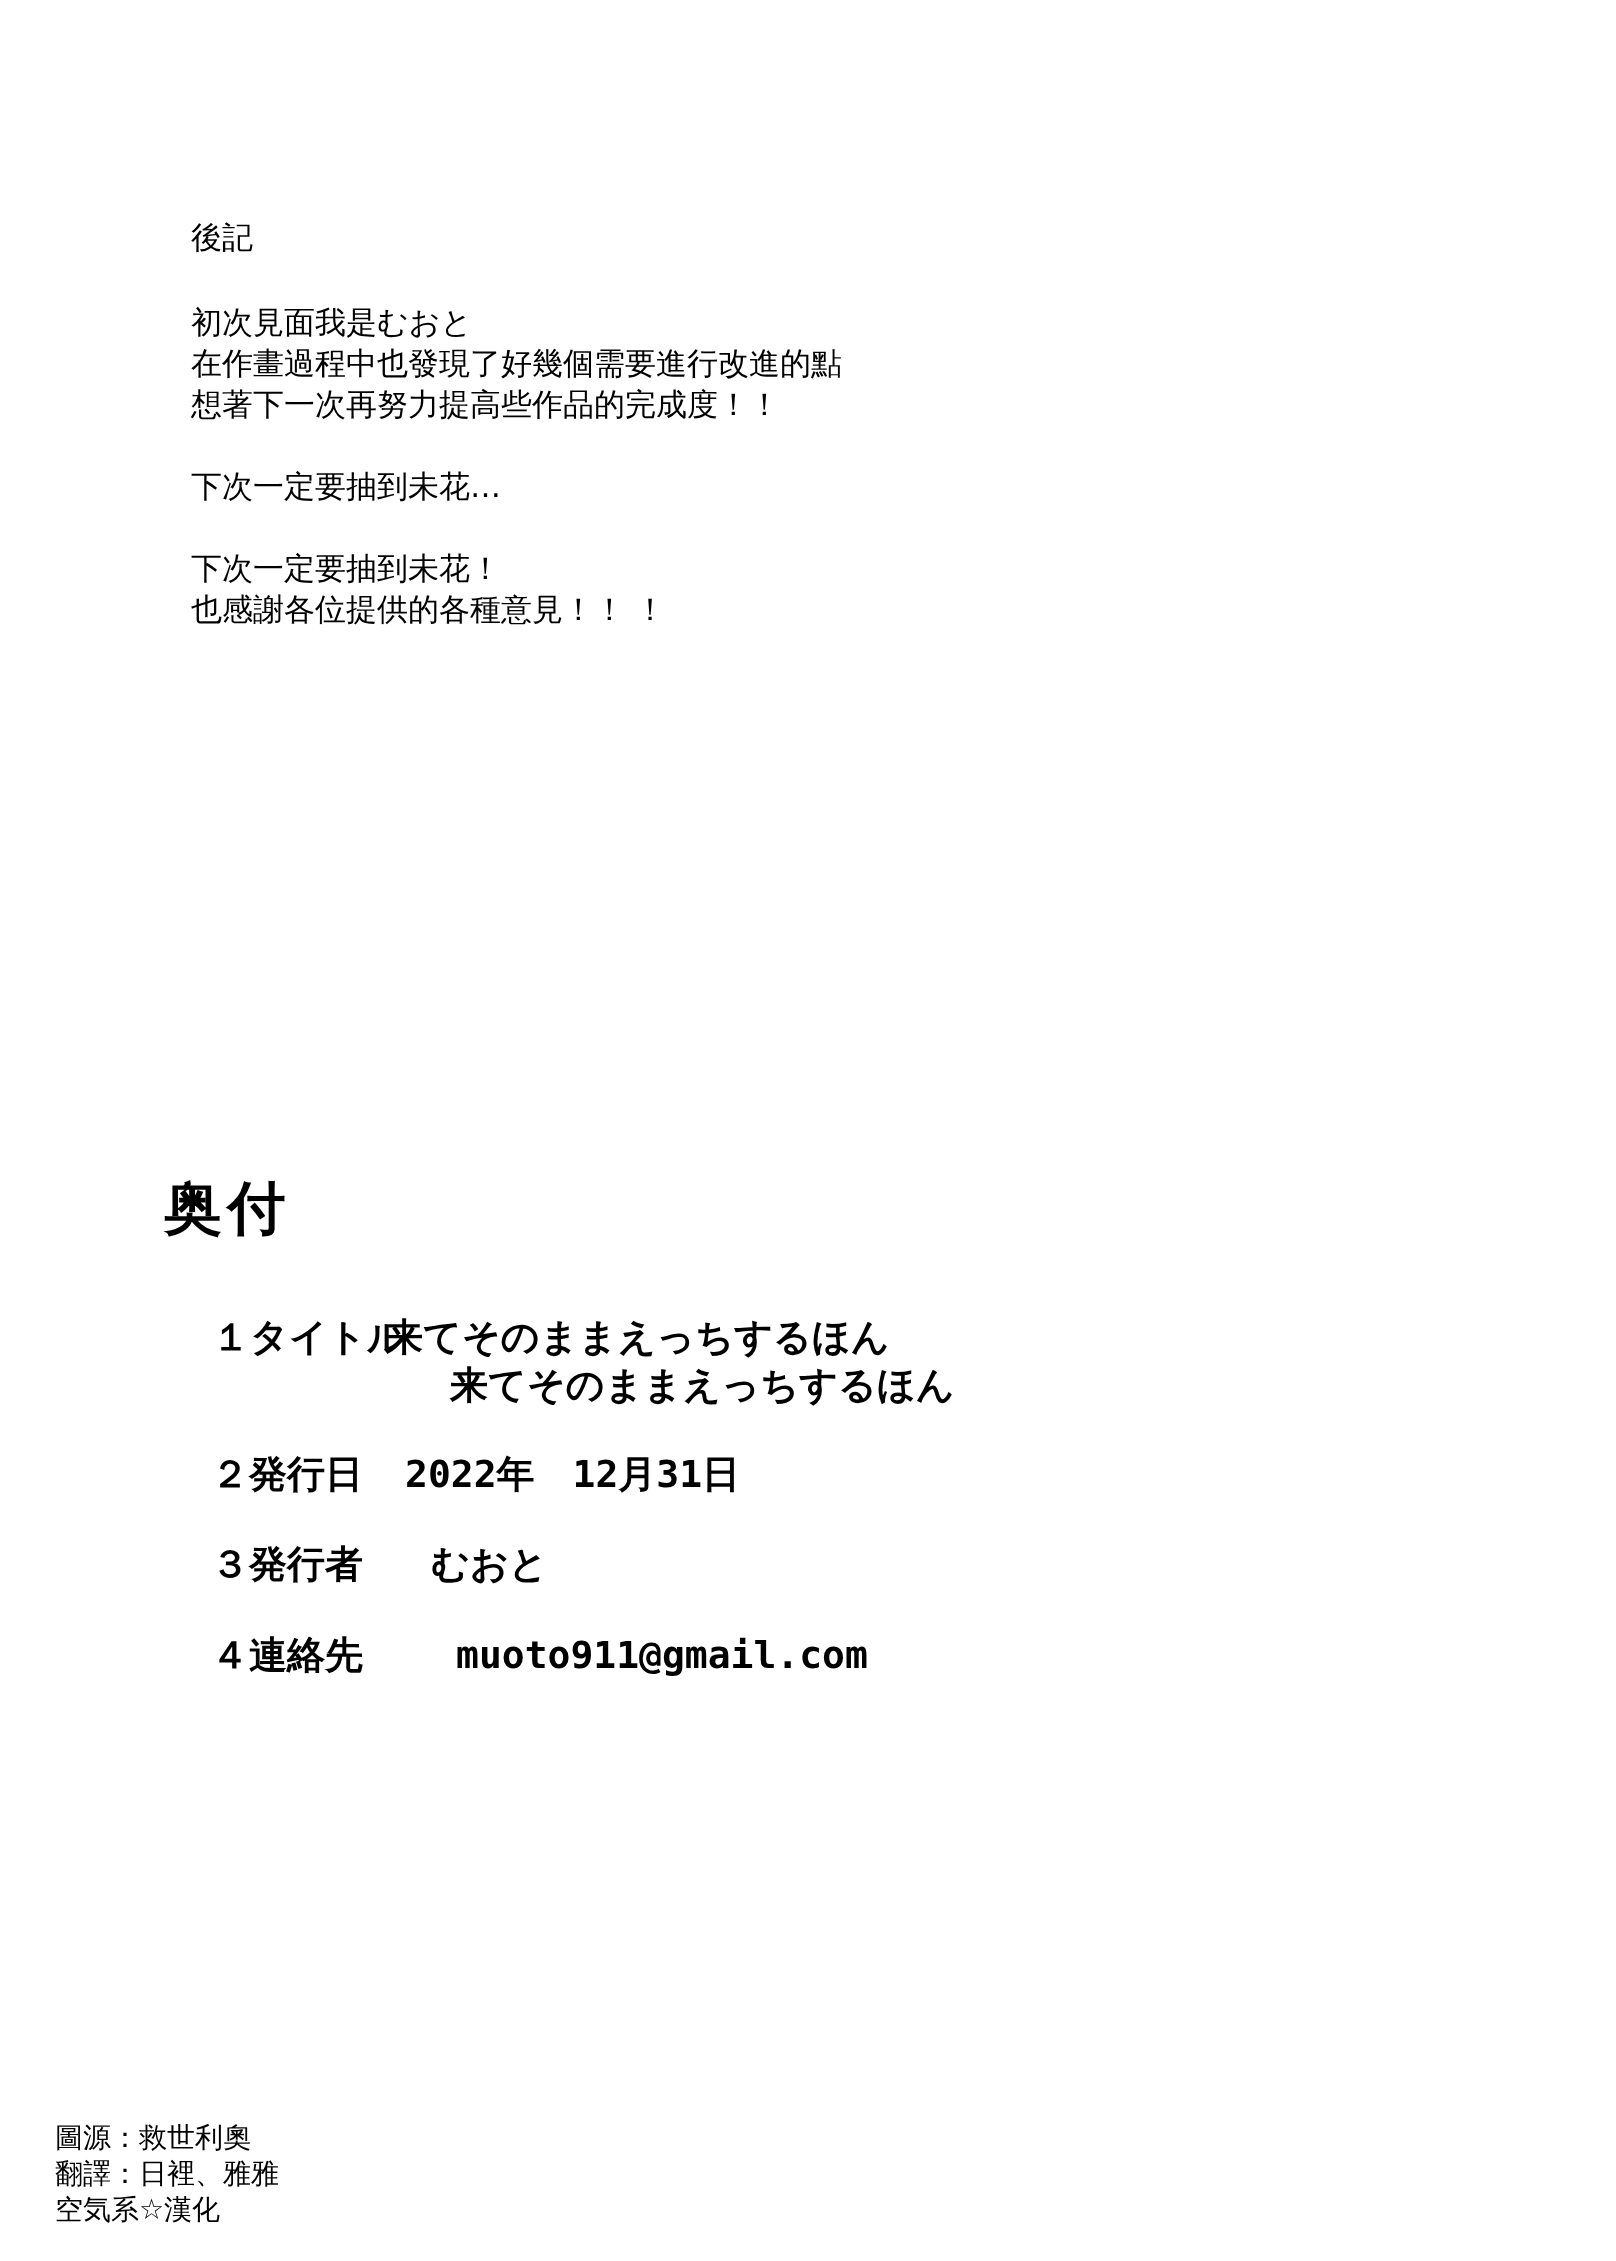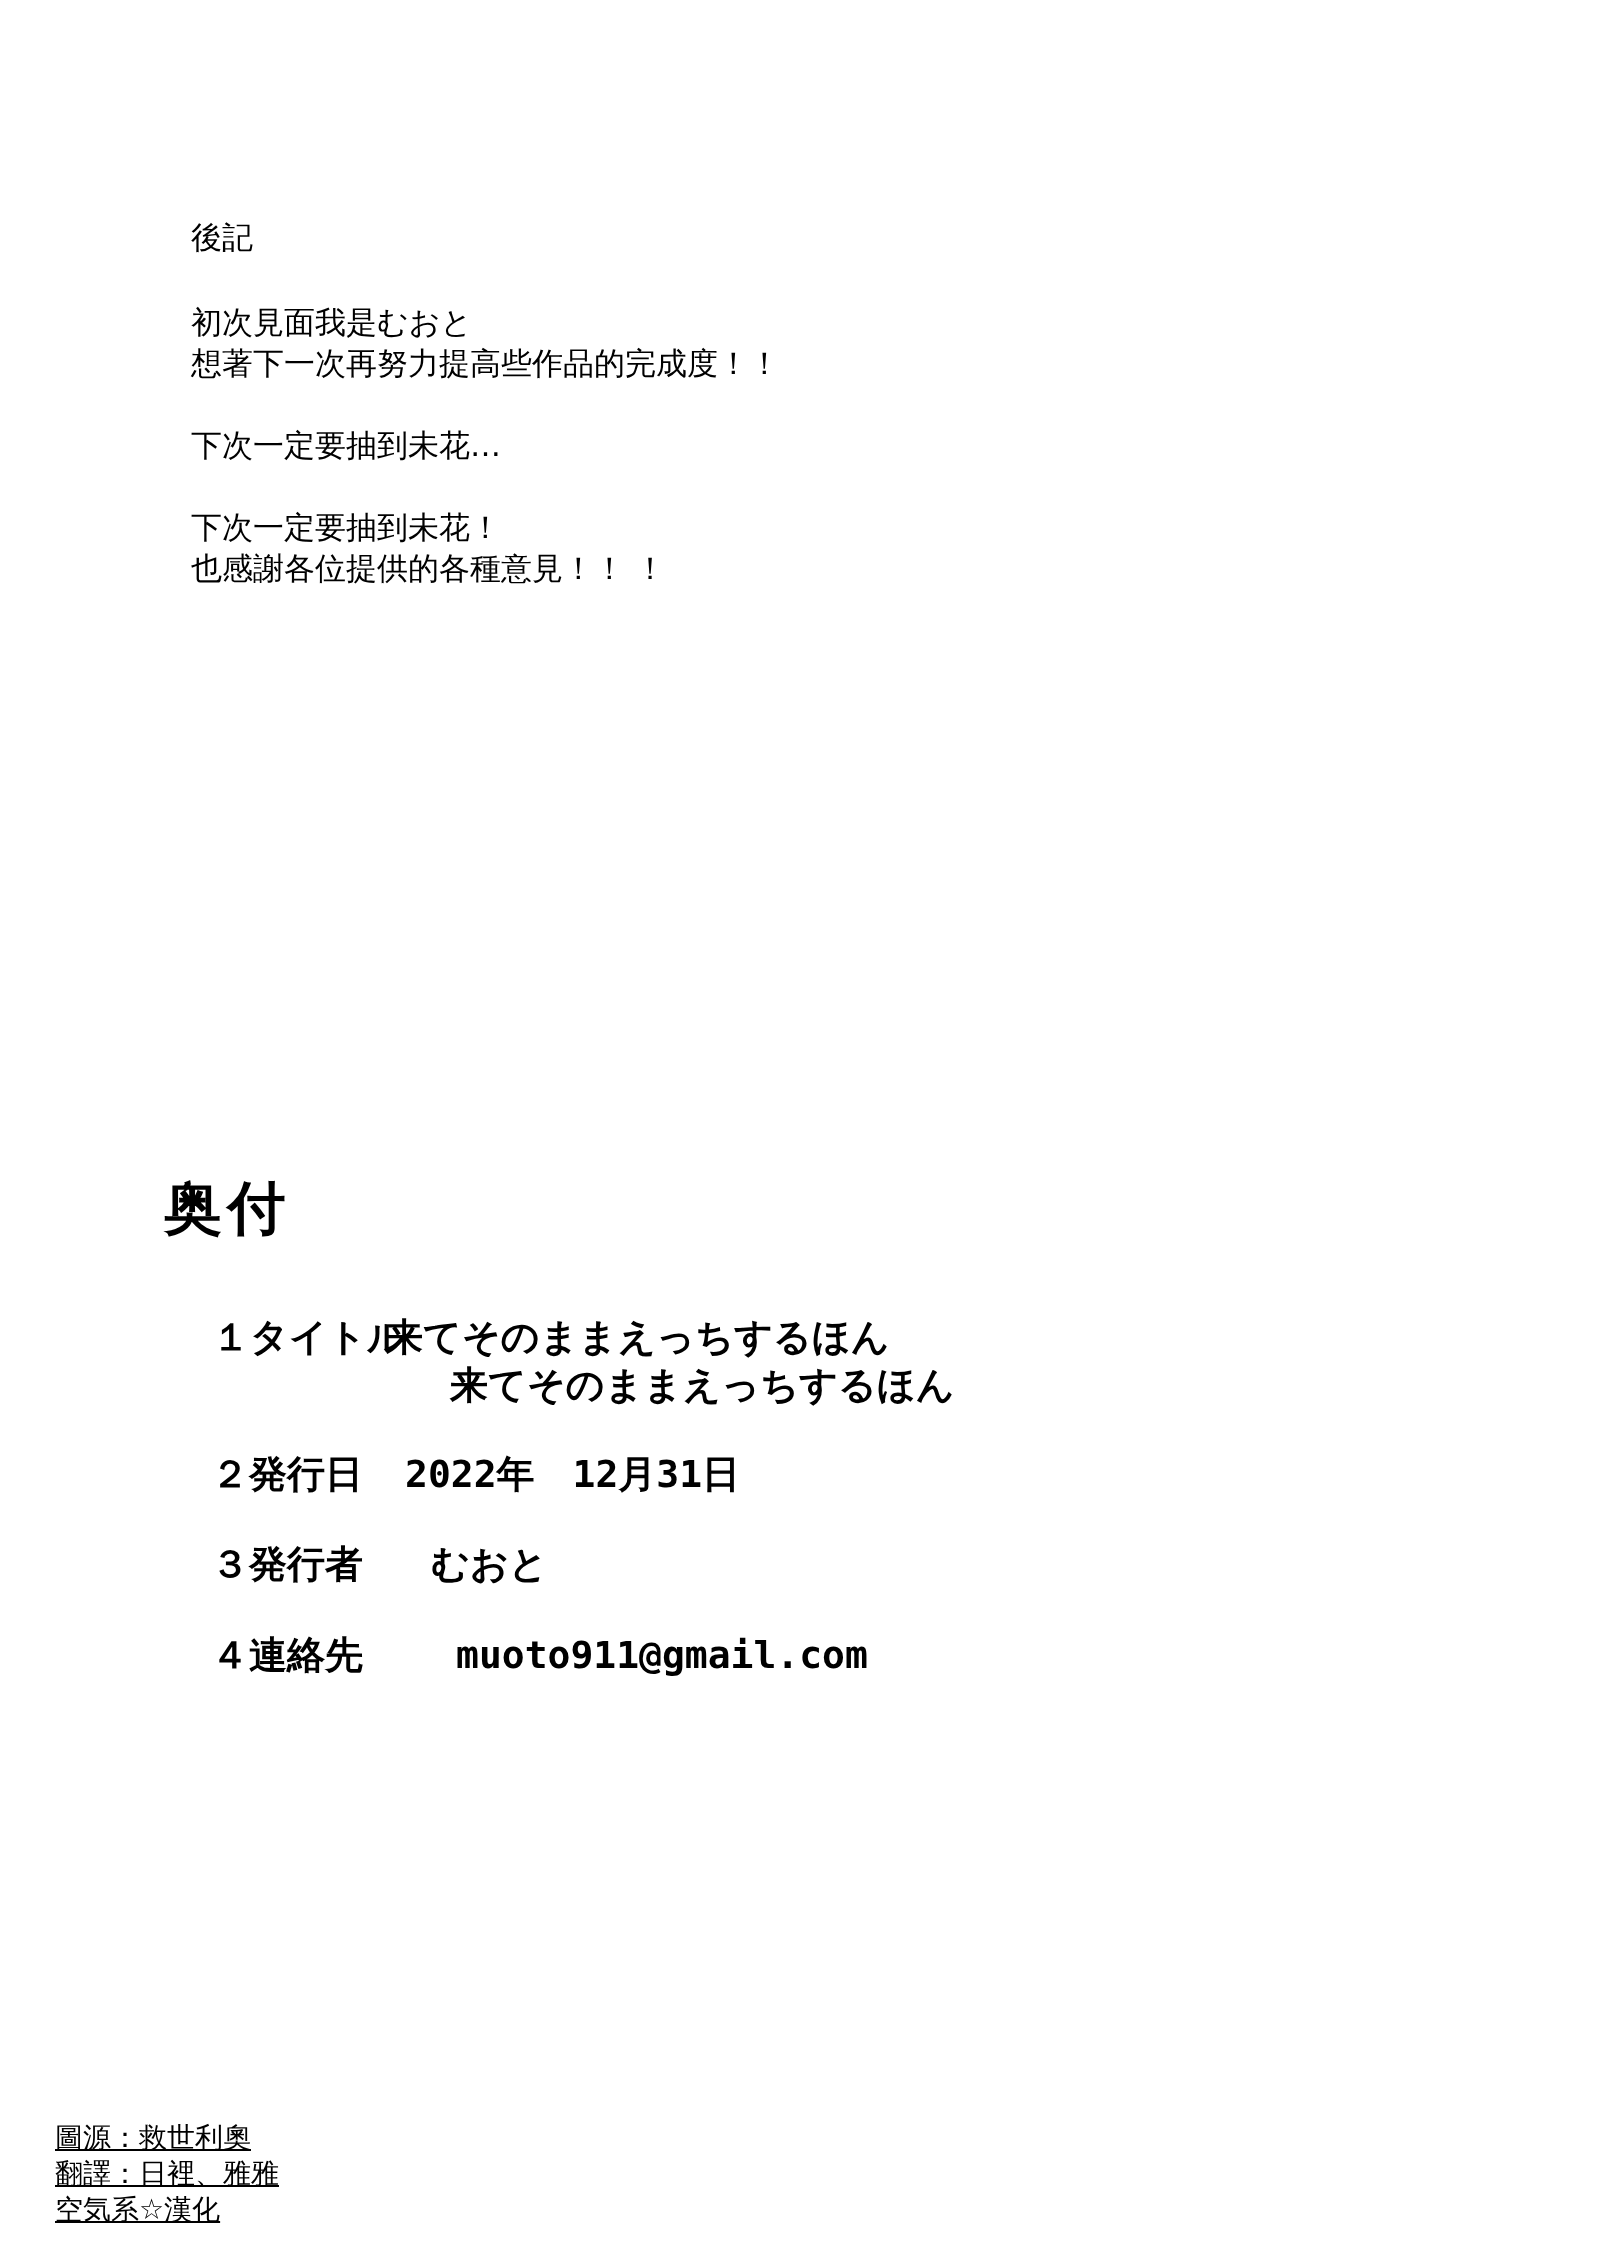--- a/index.html
+++ b/index.html
@@ -79,36 +79,36 @@
     font-weight: 700;
   }
 
   
   .credits {
     position: absolute;
     left: 55px;
     top: 2120px;
     font-size: 28px;
     line-height: 36px;
-    text-decoration: underline;
   }
   .credits .cline {
     height: 36px;
     white-space: nowrap;
   }
 </style>
 </head>
 <body>
 
 <div class="page">
 
   <div class="afterword-heading">後記</div>
 
   <div class="afterword-body">
     <div class="aline">初次見面我是むおと</div>
+    <div class="aline">在作畫過程中也發現了好幾個需要進行改進的點</div>
     <div class="aline">想著下一次再努力提高些作品的完成度！！</div>
     <div class="aline"></div>
     <div class="aline">下次一定要抽到未花…</div>
     <div class="aline"></div>
     <div class="aline">下次一定要抽到未花！</div>
     <div class="aline">也感謝各位提供的各種意見！！ ！</div>
   </div>
 
   <div class="colophon-heading">奥付</div>
 

